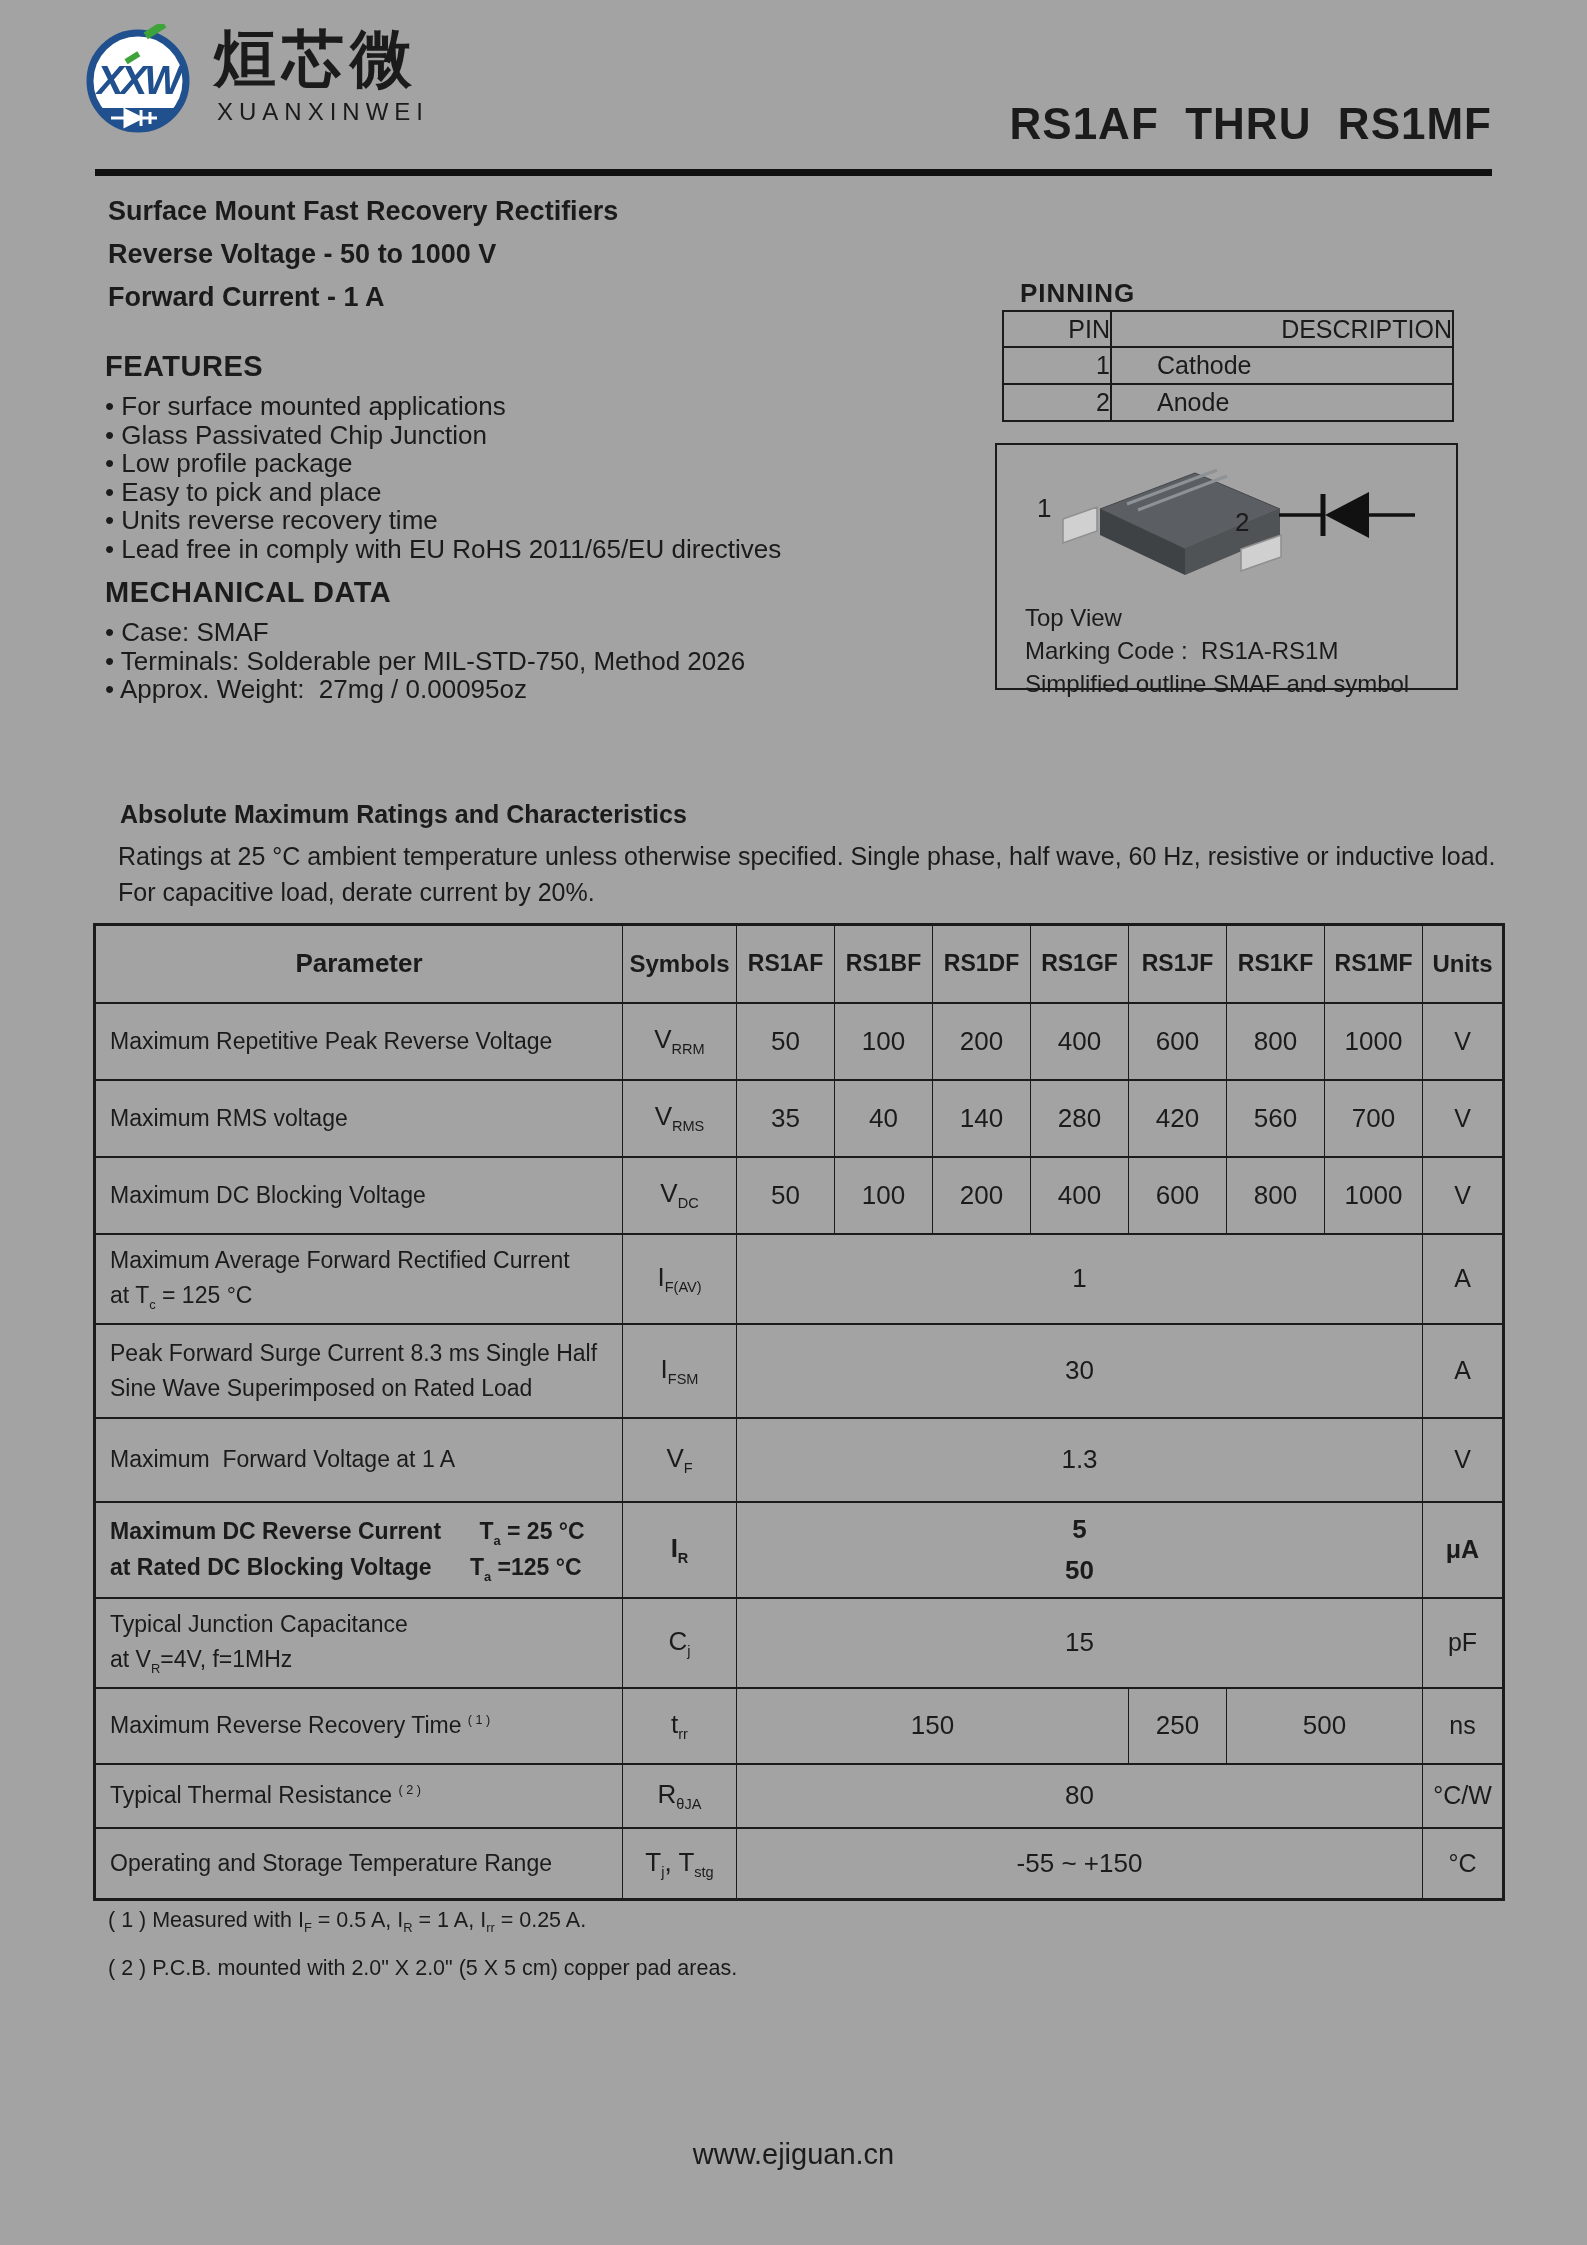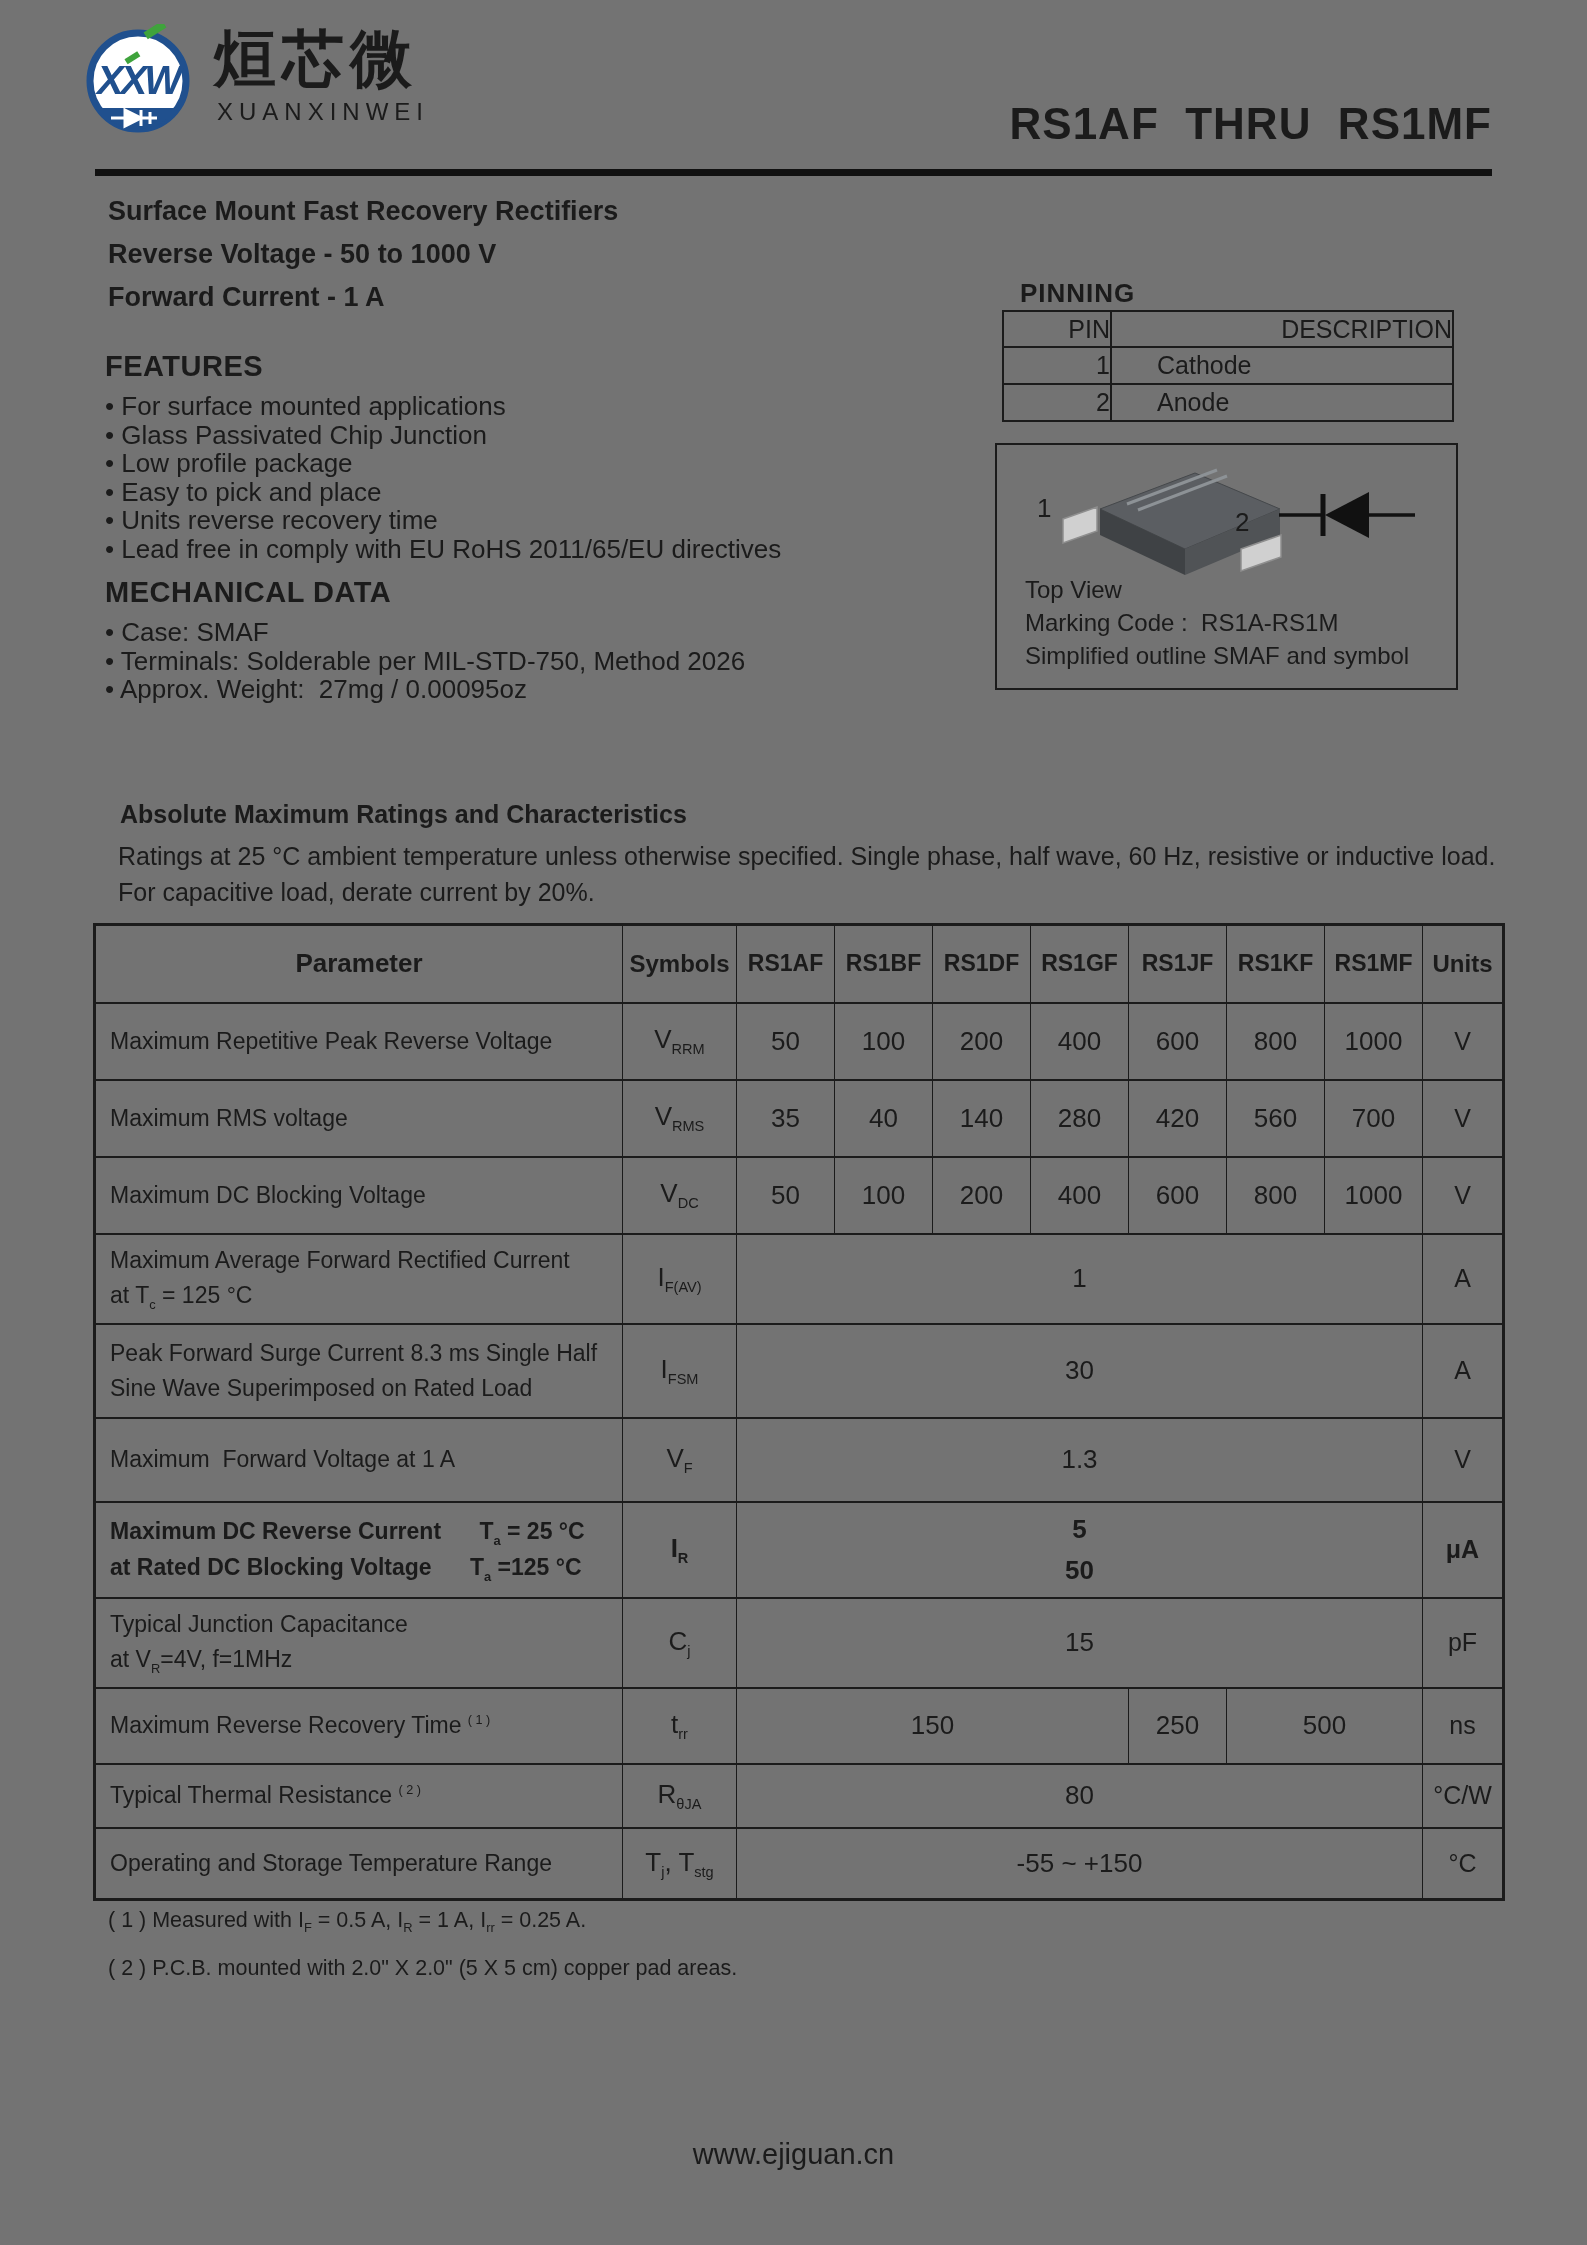--- a/index.html
+++ b/index.html
@@ -1,17 +1,17 @@
 <!DOCTYPE html>
 <html><head>
 <meta charset="utf-8">
 <style>
   html,body{margin:0;padding:0;background:#e8e8e8;}
   .page{
-    position:relative; width:1587px; height:2245px; background:#737373;
+    position:relative; width:1587px; height:2245px; background:#a3a3a3;
     font-family:"Liberation Sans","DejaVu Sans",sans-serif; color:#1b1b1b;
     overflow:hidden; margin:0 auto;
   }
   
   .logo-svg{position:absolute; left:78px; top:24px;}
   .logo-cn{position:absolute; left:214px; top:28px; font-size:62px; font-weight:bold; letter-spacing:6px; line-height:1;}
   .logo-latin{position:absolute; left:217px; top:100px; font-size:24px; letter-spacing:6px; line-height:1;}
   .part-title{position:absolute; right:95px; top:99px; font-size:44px; font-weight:bold; letter-spacing:1px; white-space:pre;}
   .rule{position:absolute; left:95px; top:169px; width:1397px; height:7px; background:#111;}
   
@@ -25,21 +25,21 @@
   table.pinning thead tr{height:36px;}
   table.pinning tbody tr{height:37px;}
   table.pinning td.pin-desc{text-align:left; padding-left:45px;}
   
   .pkg-box{position:absolute; left:995px; top:443px; width:463px; height:247px; border:2.5px solid #1b1b1b; box-sizing:border-box;}
   .pkg-svg{position:absolute; left:48px; top:12px;}
   .diode-svg{position:absolute; left:280px; top:42px;}
   .pin-label{position:absolute; font-size:26px;}
   .pin-label.p1{left:40px; top:48px;}
   .pin-label.p2{left:238px; top:62px;}
-  .pkg-captions{position:absolute; left:28px; top:128px;}
+  .pkg-captions{position:absolute; left:28px; top:156px;}
   .pkg-captions div{font-size:24px; line-height:33px; white-space:pre;}
   
   .features{position:absolute; left:105px; top:350px; width:900px;}
   .mechanical{position:absolute; left:105px; top:576px; width:900px;}
   .features h3, .mechanical h3{margin:0 0 9px 0; font-size:29px; font-weight:bold; letter-spacing:0.5px;}
   .features ul, .mechanical ul{margin:0; padding:0; list-style:none;}
   .features li, .mechanical li{font-size:26px; line-height:28.5px; white-space:pre;}
   
   .ratings-title{position:absolute; left:120px; top:800px; font-size:25px; font-weight:bold;}
   .ratings-notes{position:absolute; left:118px; top:838px; width:1400px;}

